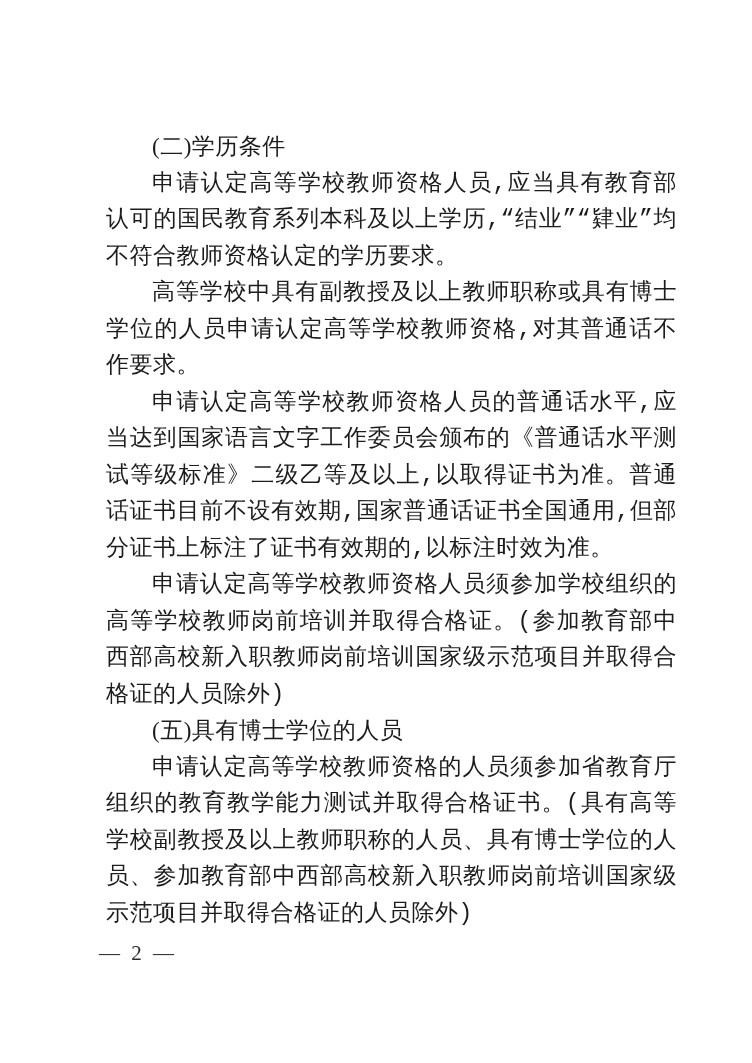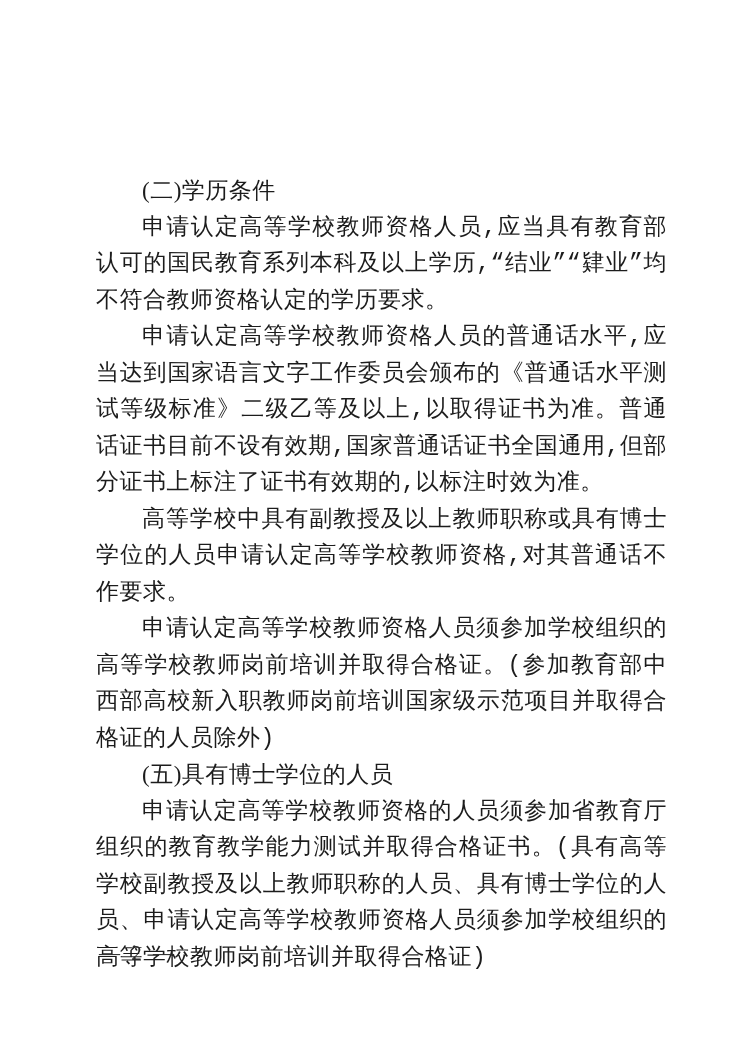--- a/index.html
+++ b/index.html
@@ -11,24 +11,23 @@
     position: relative;
     width: 752px;
     height: 1063px;
     background: #ffffff;
     overflow: hidden;
     font-family: "Liberation Serif", "DejaVu Serif", serif;
     color: #1c1c1c;
   }
   .content {
     position: absolute;
-    left: 96px;
+    left: 106px;
     top: 129px;
     width: 571px;
-    margin-top: 44px;
   }
   .content p {
     margin: 0;
     font-size: 23px;
     line-height: 36.5px;
     text-indent: 2em;
     letter-spacing: 0.5px;
   }
   .para {
     text-align: justify;
@@ -47,20 +46,20 @@
     color: #2a2a2a;
   }
 </style>
 </head>
 <body>
 
 <div class="page">
   <div class="content">
     <p class="heading">(二)学历条件</p>
     <p class="para">申请认定高等学校教师资格人员,应当具有教育部认可的国民教育系列本科及以上学历,“结业”“肄业”均不符合教师资格认定的学历要求。</p>
+    <p class="para">高等学校中具有副教授及以上教师职称或具有博士学位的人员申请认定高等学校教师资格,对其普通话不作要求。</p>
     <p class="para">申请认定高等学校教师资格人员的普通话水平,应当达到国家语言文字工作委员会颁布的《普通话水平测试等级标准》二级乙等及以上,以取得证书为准。普通话证书目前不设有效期,国家普通话证书全国通用,但部分证书上标注了证书有效期的,以标注时效为准。</p>
-    <p class="para">高等学校中具有副教授及以上教师职称或具有博士学位的人员申请认定高等学校教师资格,对其普通话不作要求。</p>
     <p class="para">申请认定高等学校教师资格人员须参加学校组织的高等学校教师岗前培训并取得合格证。(参加教育部中西部高校新入职教师岗前培训国家级示范项目并取得合格证的人员除外)</p>
     <p class="heading">(五)具有博士学位的人员</p>
-    <p class="para">申请认定高等学校教师资格的人员须参加省教育厅组织的教育教学能力测试并取得合格证书。(具有高等学校副教授及以上教师职称的人员、具有博士学位的人员、申请认定高等学校教师资格人员须参加学校组织的高等学校教师岗前培训并取得合格证)</p>
+    <p class="para">申请认定高等学校教师资格的人员须参加省教育厅组织的教育教学能力测试并取得合格证书。(具有高等学校副教授及以上教师职称的人员、具有博士学位的人员、参加教育部中西部高校新入职教师岗前培训国家级示范项目并取得合格证的人员除外)</p>
   </div>
   <div class="page-number">— 2 —</div>
 </div>
 
 </body></html>

